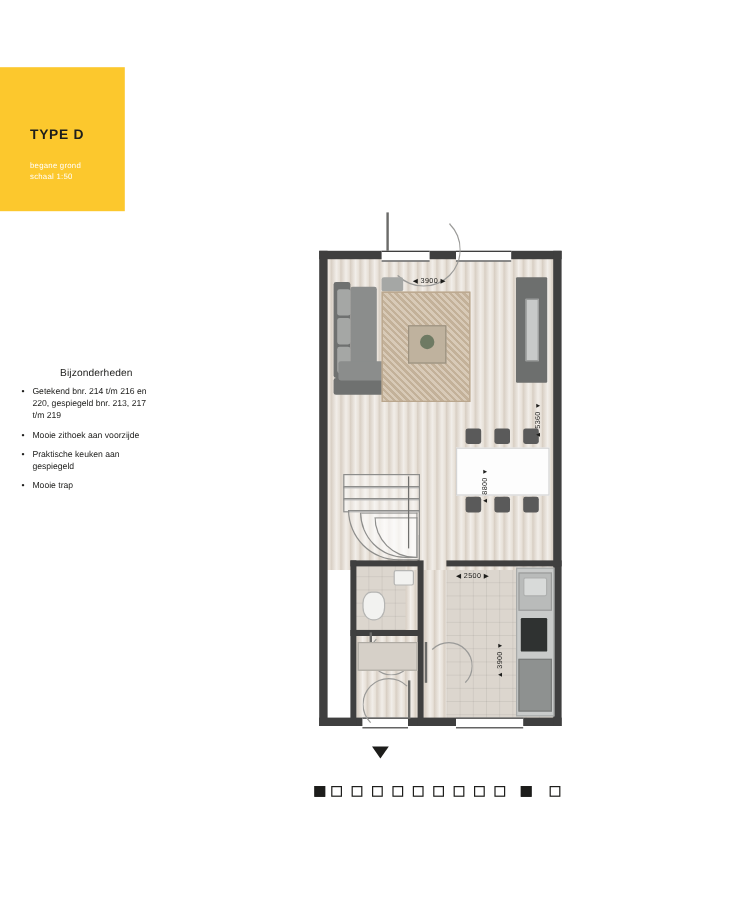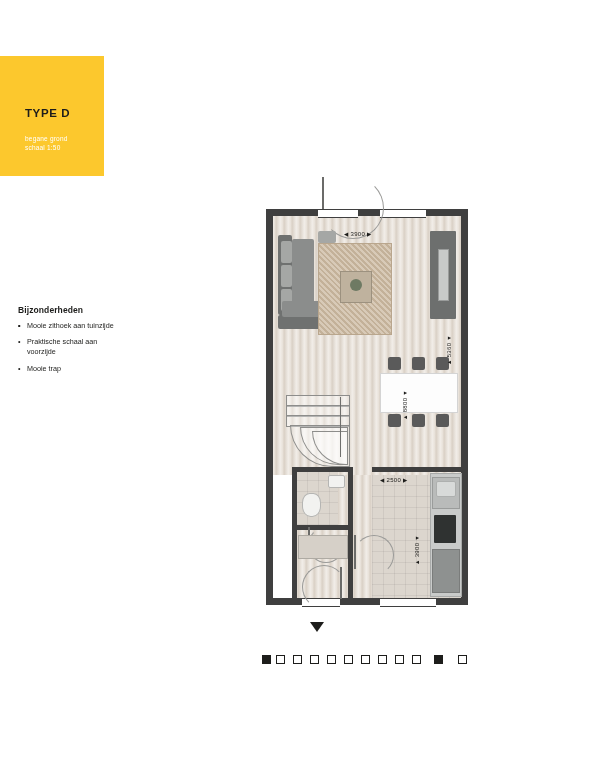--- a/index.html
+++ b/index.html
@@ -46,23 +46,24 @@
   
   #details {
     position: absolute;
     left: 18px;
     top: 305px;
     width: 110px;
     color: #1d1d1b;
   }
   #details .details-title {
     font-size: 8.5px;
-    font-weight: bold;
+    font-weight: normal;
     margin-bottom: 6px;
     letter-spacing: 0.1px;
+    margin-left: 32px;
   }
   #details ul {
     margin: 0;
     padding: 0;
     list-style: none;
   }
   #details li {
     position: relative;
     padding-left: 9px;
     font-size: 7.2px;
@@ -209,28 +210,29 @@
     <div>begane grond</div>
     <div>schaal 1:50</div>
   </div>
 </div>
 
 <div id="details">
   <div class="details-title">Bijzonderheden</div>
   <ul>
     <li>
       <span class="bullet">•</span>
+      <span>Getekend bnr. 214 t/m 216 en 220, gespiegeld bnr. 213, 217 t/m 219</span>
     </li>
     <li>
       <span class="bullet">•</span>
-      <span>Mooie zithoek aan tuinzijde</span>
+      <span>Mooie zithoek aan voorzijde</span>
     </li>
     <li>
       <span class="bullet">•</span>
-      <span>Praktische schaal aan voorzijde</span>
+      <span>Praktische keuken aan gespiegeld</span>
     </li>
     <li>
       <span class="bullet">•</span>
       <span>Mooie trap</span>
     </li>
   </ul>
 </div>
 
 <div id="floorplan">
 

